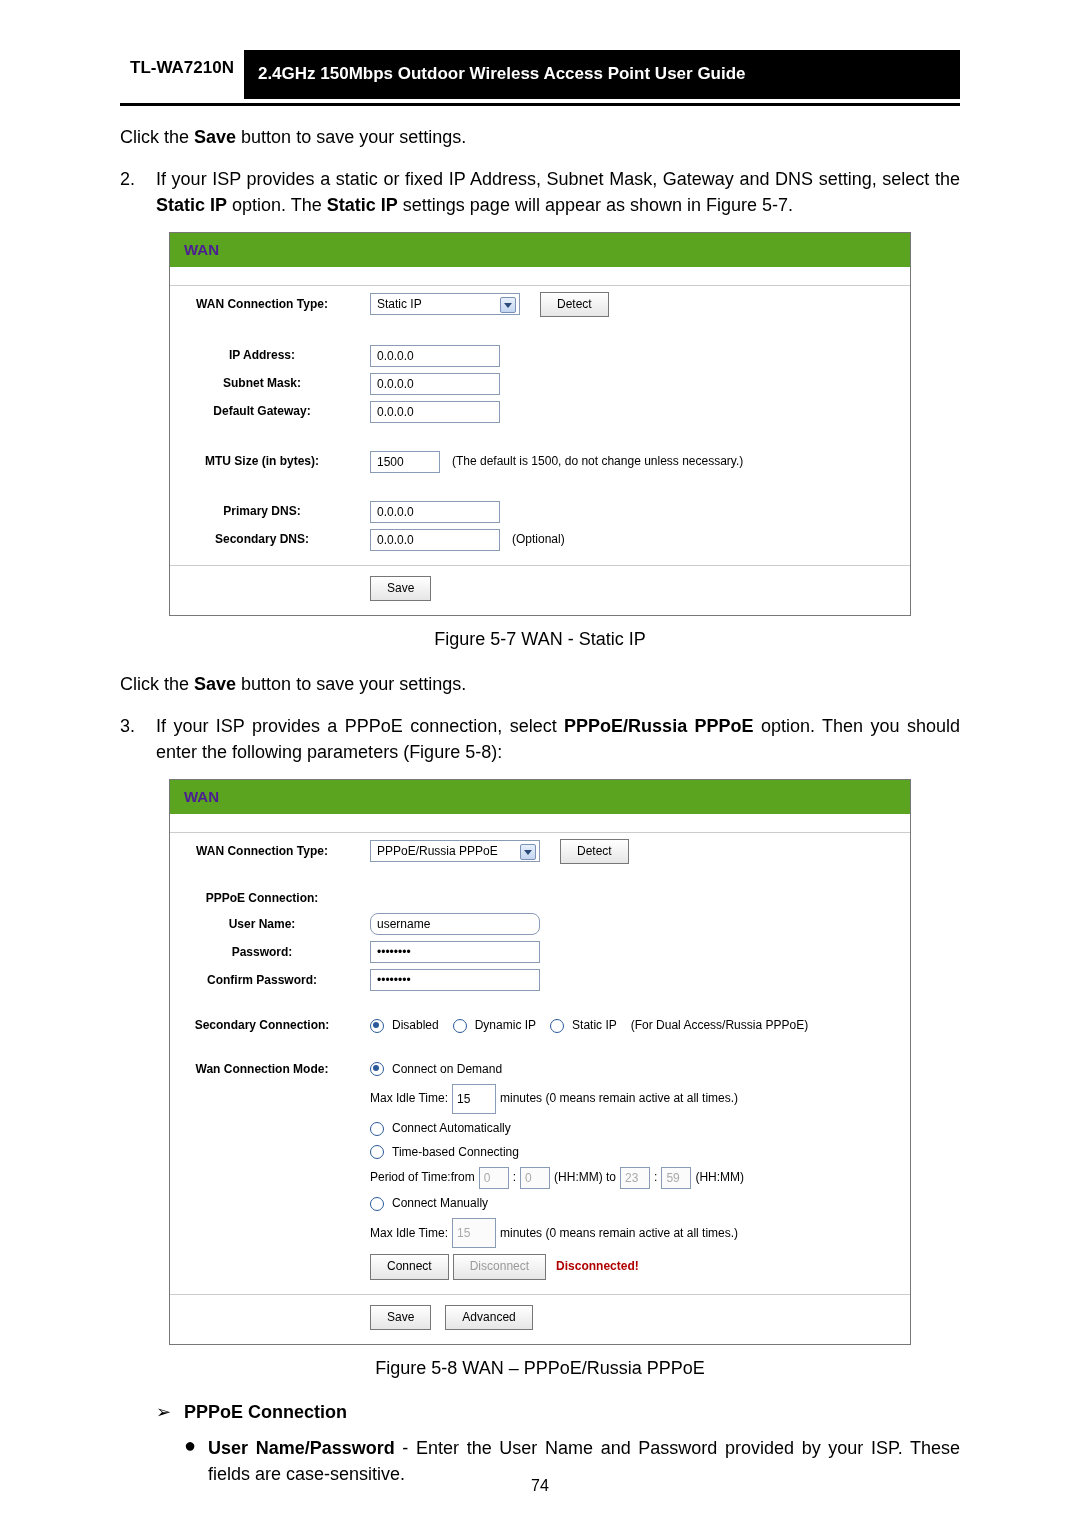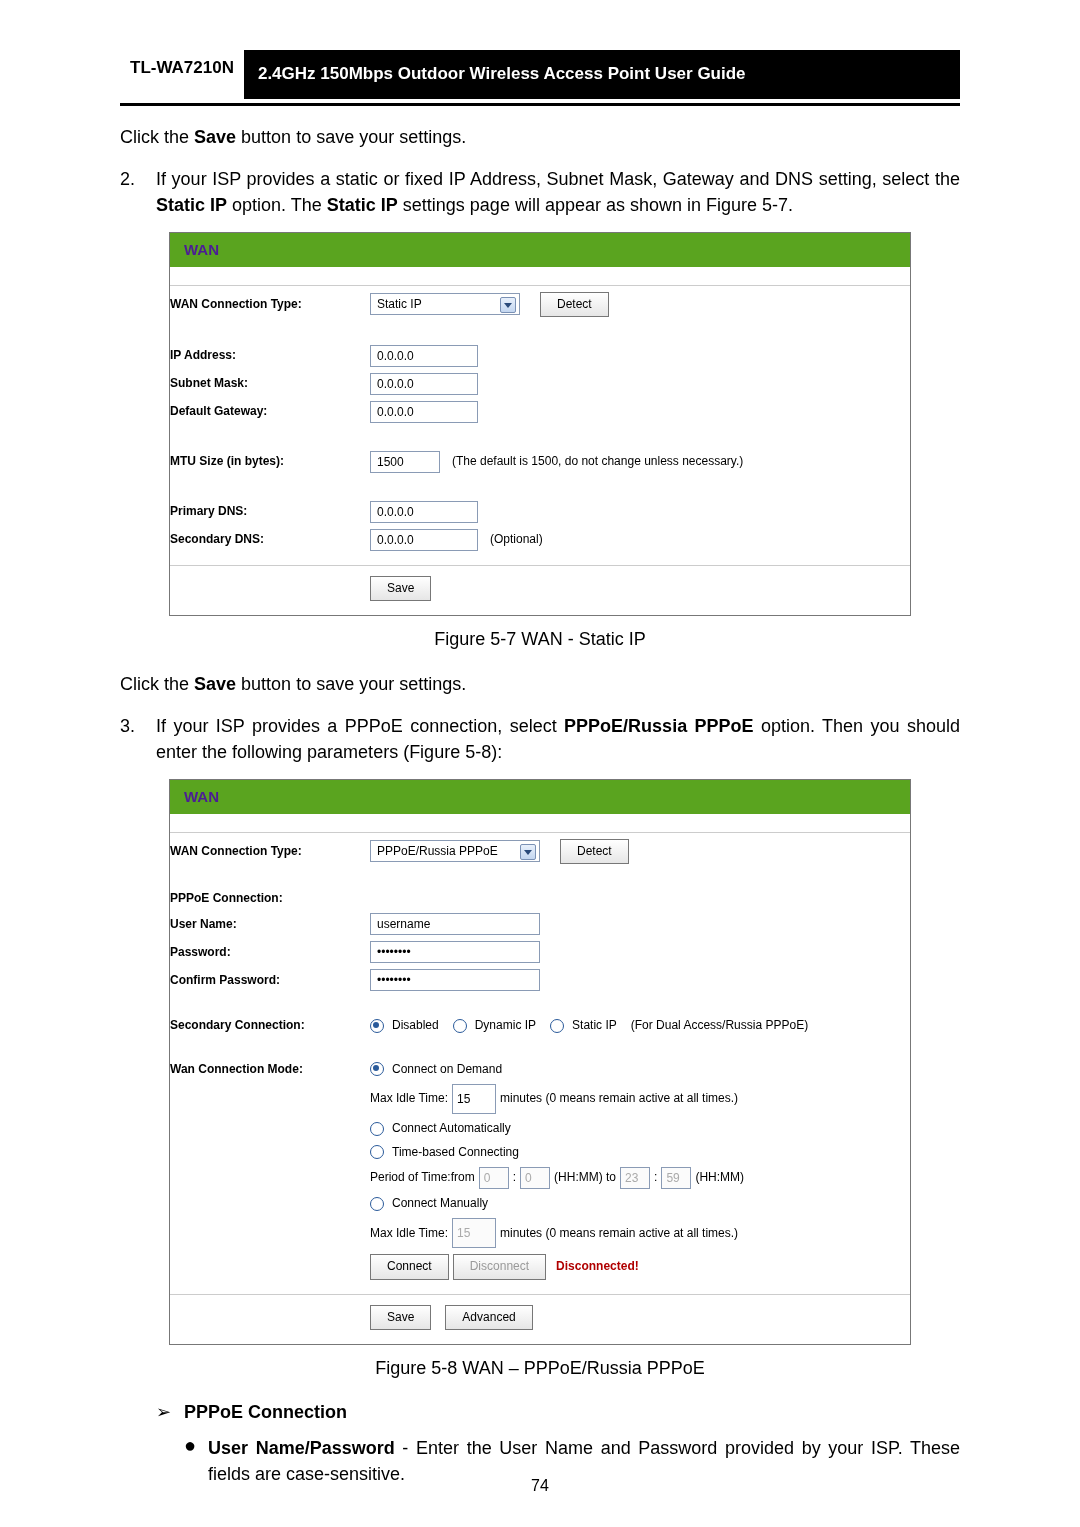--- a/index.html
+++ b/index.html
@@ -10,28 +10,28 @@
   .hdr-right{background:#000;color:#fff;font-weight:bold;font-size:17px;padding:12px 14px;flex:1;}
   .para{margin:18px 0 16px 0;text-align:justify;}
   .numitem{display:flex;margin:10px 0;}
   .numitem .num{width:36px;flex:none;}
   .numitem .body{flex:1;text-align:justify;}
   b{font-weight:bold;}
   .fig{margin:14px auto 6px auto;width:740px;border:1px solid #777;background:#fff;font-size:12px;font-family:Tahoma,Arial,sans-serif;color:#000;}
   .fig .wan-h{background:#5aa41f;color:#4c1d95;font-weight:bold;padding:6px 14px;font-size:15px;}
   .fig .gap{height:18px;border-bottom:1px solid #ccc;margin-bottom:6px;}
   .frow{display:flex;align-items:center;margin:6px 0;}
-  .flabel{width:200px;text-align:left;font-weight:bold;padding-right:16px;box-sizing:border-box;}
+  .flabel{width:200px;text-align:center;font-weight:bold;padding-right:16px;box-sizing:border-box;}
   .fbody{flex:1;display:flex;align-items:center;flex-wrap:wrap;gap:4px;}
   .sel,.inp,.inp-sm,.inp-xs{border:1px solid #8a9bb5;background:#fff;font-size:12px;font-family:inherit;box-sizing:border-box;}
   .sel{height:22px;padding:2px 22px 2px 6px;appearance:none;position:relative;}
   .sel-wrap{position:relative;display:inline-block;}
   .sel-wrap::after{content:"";position:absolute;right:4px;top:4px;width:14px;height:14px;background:linear-gradient(#e8f0fb,#c3d6f0);border:1px solid #7a91b5;border-radius:2px;}
   .sel-wrap::before{content:"";position:absolute;right:8px;top:10px;width:0;height:0;border-left:4px solid transparent;border-right:4px solid transparent;border-top:5px solid #2a4a7a;z-index:2;}
-  .inp{height:22px;width:108px;padding:2px 6px;}
+  .inp{height:22px;width:130px;padding:2px 6px;}
   .inp-sm{height:30px;width:44px;padding:14px 4px;}
   .inp-xs{height:22px;width:30px;padding:2px 4px;}
   .btn{display:inline-block;border:1px solid #777;background:linear-gradient(#fff,#e6e6e6);padding:3px 16px;font-size:12px;cursor:default;}
   .btn-dis{color:#9a9a9a;}
   .note-inline{margin-left:8px;}
   .hr{height:1px;background:#ccc;margin:14px 0 10px 0;}
   .btnrow{display:flex;gap:14px;padding:0 0 14px 200px;}
   .radio{display:inline-block;width:12px;height:12px;border:1px solid #2a5a9a;border-radius:50%;position:relative;vertical-align:middle;}
   .radio.on::after{content:"";position:absolute;left:2px;top:2px;width:6px;height:6px;border-radius:50%;background:#2a5a9a;}
   .rlabel{margin-left:4px;margin-right:10px;vertical-align:middle;}
@@ -161,21 +161,21 @@
     </div>
 
     <div style="height:14px"></div>
     <div class="frow">
         <div class="flabel">PPPoE Connection:</div>
         <div class="fbody"></div>
       </div>
     <div class="frow">
         <div class="flabel">User Name:</div>
         <div class="fbody">
-          <input class="inp" style="width: 170px;" value="username">
+          <input class="inp" style="width: 170px; border-radius: 8px;" value="username">
         </div>
       </div>
     <div class="frow">
         <div class="flabel">Password:</div>
         <div class="fbody">
           <input class="inp" style="width: 170px;" value="••••••••">
         </div>
       </div>
     <div class="frow">
         <div class="flabel">Confirm Password:</div>

